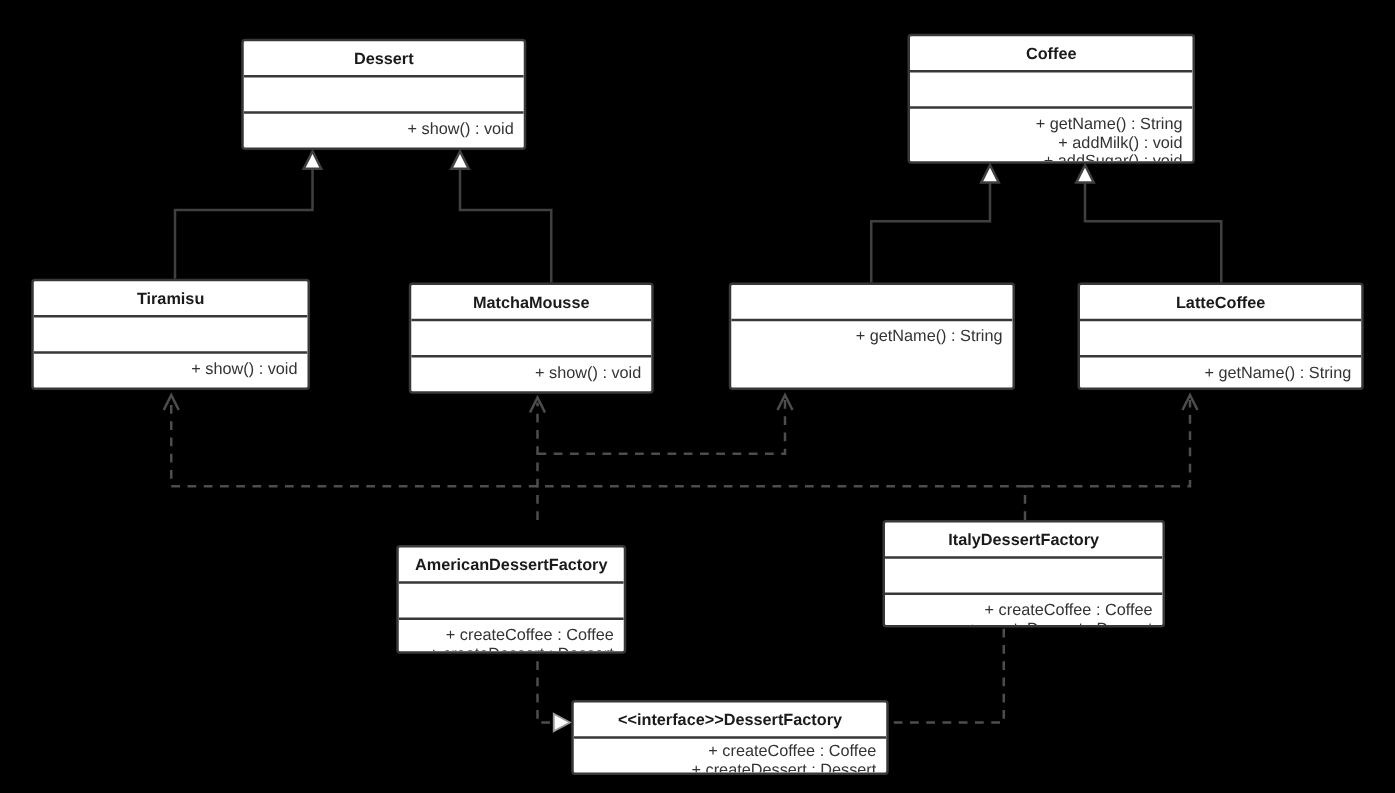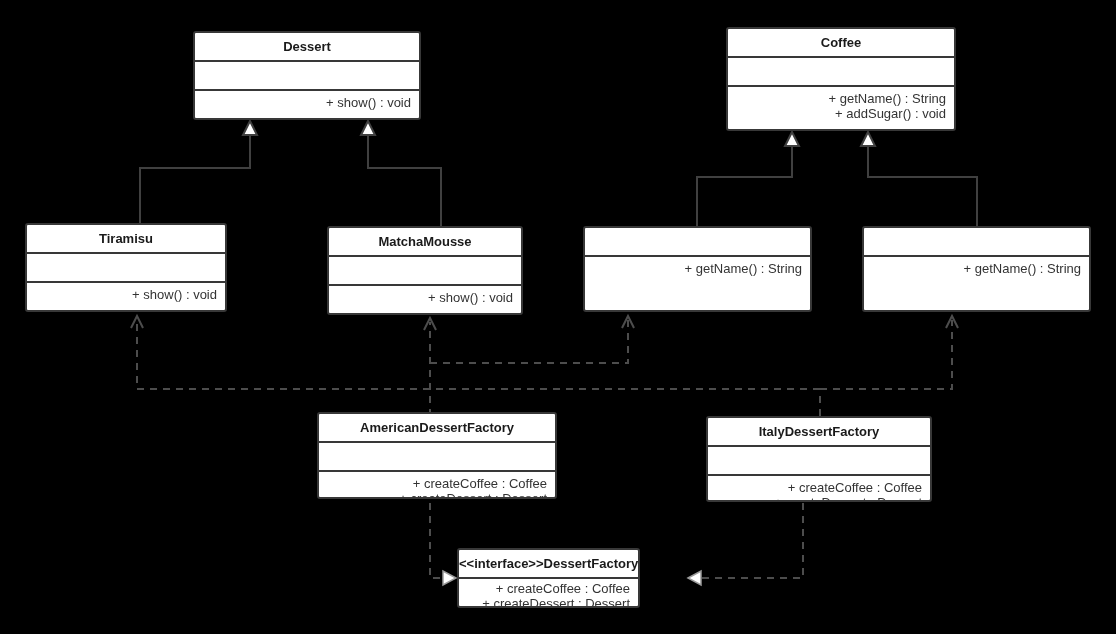--- a/index.html
+++ b/index.html
@@ -128,25 +128,26 @@
     <div class="node-methods">
       <div class="member">+ show() : void</div>
     </div>
   </div>
 
   <div class="node" style="left:726px;top:27px;width:230px;height:104px">
     <div class="node-title">Coffee</div>
     <div class="node-attrs"></div>
     <div class="node-methods">
       <div class="member">+ getName() : String</div>
+      <div class="member">+ addMilk() : void</div>
       <div class="member">+ addSugar() : void</div>
     </div>
   </div>
 
-  <div class="node" style="left:25px;top:223px;width:202px;height:89px">
+  <div class="node" style="left:25px;top:223px;width:223px;height:89px">
     <div class="node-title">Tiramisu</div>
     <div class="node-attrs"></div>
     <div class="node-methods">
       <div class="member">+ show() : void</div>
     </div>
   </div>
 
   <div class="node" style="left:327px;top:226px;width:196px;height:89px">
     <div class="node-title">MatchaMousse</div>
     <div class="node-attrs"></div>
@@ -156,45 +157,46 @@
   </div>
 
   <div class="node" style="left:583px;top:226px;width:229px;height:86px">
     <div class="node-attrs"></div>
     <div class="node-methods">
       <div class="member">+ getName() : String</div>
     </div>
   </div>
 
   <div class="node" style="left:862px;top:226px;width:229px;height:86px">
+    <div class="node-title">LatteCoffee</div>
     <div class="node-attrs"></div>
     <div class="node-methods">
       <div class="member">+ getName() : String</div>
     </div>
   </div>
 
-  <div class="node" style="left:317px;top:412px;width:240px;height:87px">
+  <div class="node" style="left:317px;top:436px;width:184px;height:87px">
     <div class="node-title">AmericanDessertFactory</div>
     <div class="node-attrs"></div>
     <div class="node-methods">
       <div class="member">+ createCoffee : Coffee</div>
       <div class="member">+ createDessert : Dessert</div>
     </div>
   </div>
 
   <div class="node" style="left:706px;top:416px;width:226px;height:86px">
     <div class="node-title">ItalyDessertFactory</div>
     <div class="node-attrs"></div>
     <div class="node-methods">
       <div class="member">+ createCoffee : Coffee</div>
       <div class="member">+ createDessert : Dessert</div>
     </div>
   </div>
 
-  <div class="node" style="left:457px;top:548px;width:183px;height:60px">
+  <div class="node" style="left:457px;top:560px;width:254px;height:60px">
     <div class="node-title">&lt;&lt;interface&gt;&gt;DessertFactory</div>
     <div class="node-methods" style="padding-top:2px">
       <div class="member">+ createCoffee : Coffee</div>
       <div class="member">+ createDessert : Dessert</div>
     </div>
   </div>
 
 </div>
 
 </body></html>

